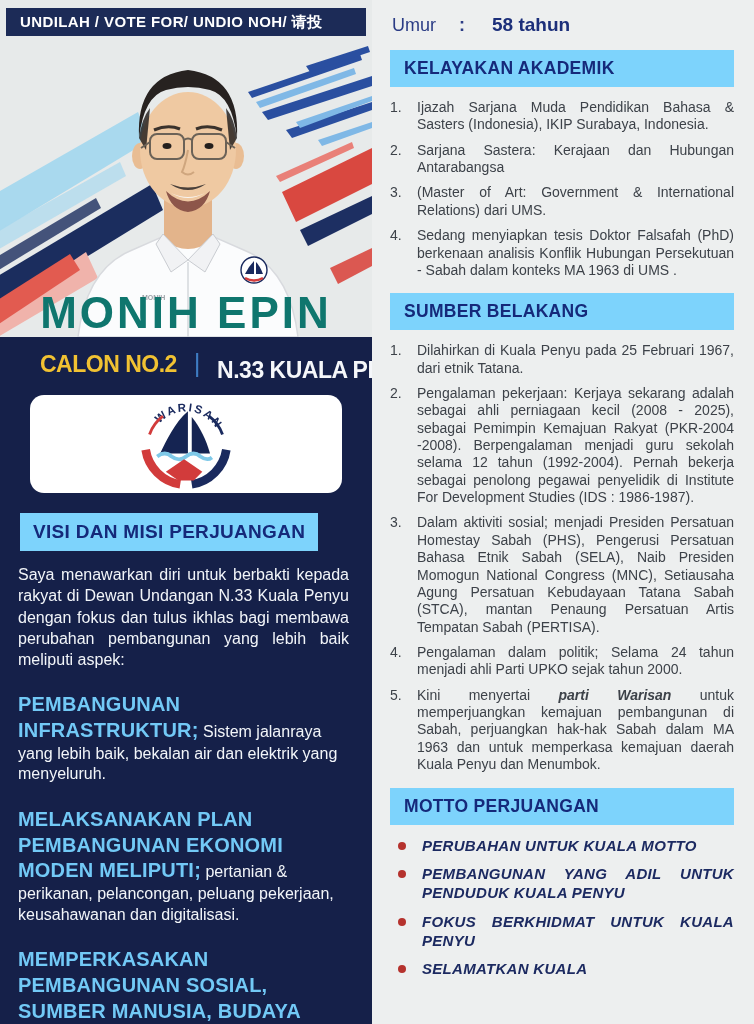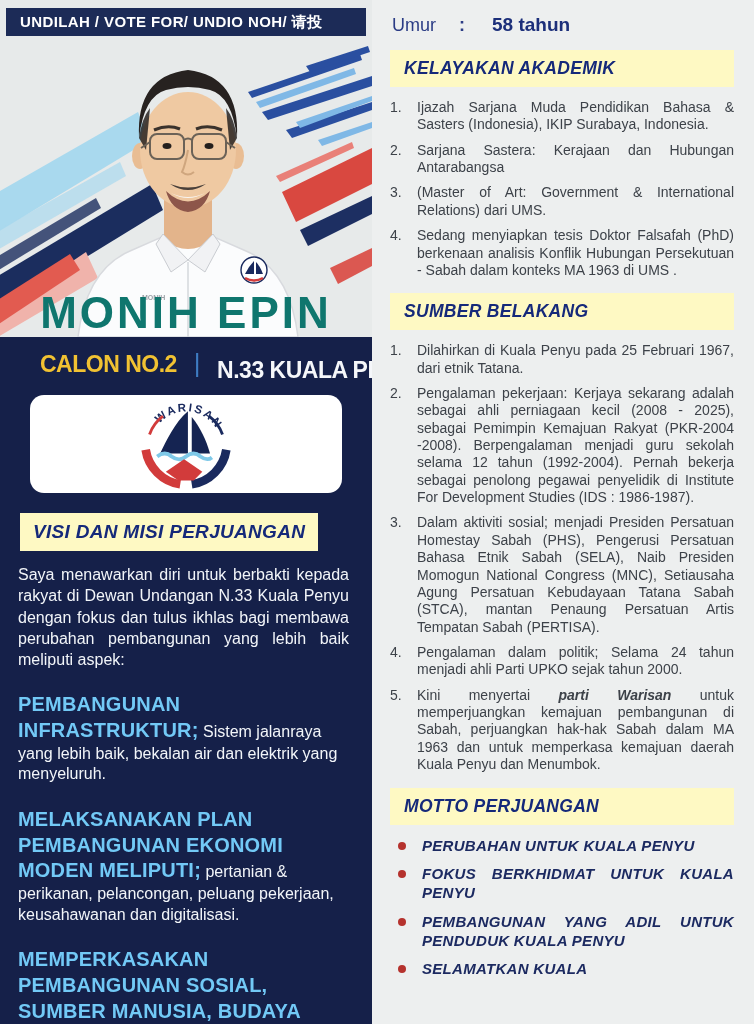--- a/index.html
+++ b/index.html
@@ -18,21 +18,21 @@
               font-size:44px; font-weight:700; letter-spacing:3px; color:#0f766e; line-height:1.1;
               white-space:nowrap; }
   .navy-body { flex:1; background:#152049; display:flex; flex-direction:column; }
   .calon-bar { height:55px; display:flex; align-items:center; justify-content:flex-start; gap:17px;
                font-weight:700; font-size:23px; letter-spacing:-.5px; white-space:nowrap;padding-left:40px; }
   .calon-no { color:#f1c232; }
   .calon-sep { color:#3e7cc2; font-weight:400; font-size:26px; transform:translateY(-1px); }
   .calon-seat { color:#f5f7fa;margin-top:12px; }
   .logo-box { margin:3px 30px 0 30px; height:98px; background:#ffffff; border-radius:14px;
               display:flex; align-items:center; justify-content:center; }
-  .sec-hdr { background:#fef9c3; color:#15297a; font-weight:700;font-style:italic; }
+  .sec-hdr { background:#7dd3fc; color:#15297a; font-weight:700; }
   .visi-hdr { margin:20px 20px 0 20px; width:max-content; max-width:330px;
               padding:8px 13px; font-size:19px; letter-spacing:.3px; }
   .vision { margin:13px 23px 0 18px; color:#f2f5f9; }
   .vision .intro { font-size:16px; line-height:1.33; text-align:justify; }
   .vision .block { margin-top:22px; font-size:16px; line-height:1.3; text-align:left; }
   .vision .block .head { color:#72c9f6; font-weight:700; font-size:20px; line-height:1.28; letter-spacing:.2px; }
   .vision .block .body { color:#f2f5f9; font-size:16px; line-height:1.3; }
 
   
   .right-col { flex:1; background:#edefef; padding:14px 20px 0 18px; }
@@ -237,27 +237,27 @@
         </li>
         <li>
           <span class="itxt"><span>Kini menyertai </span><span class="seg-bold">parti Warisan</span><span> untuk memperjuangkan kemajuan pembangunan di Sabah, perjuangkan hak-hak Sabah dalam MA 1963 dan untuk memperkasa kemajuan daerah Kuala Penyu dan Menumbok.</span></span>
         </li>
       </ol>
 
     <div class="sec-hdr right-hdr">MOTTO PERJUANGAN</div>
     <ul class="motto-list">
 
     <li>
-          <span class="itxt">PERUBAHAN UNTUK KUALA PENYU</span>
+          <span class="itxt">PERUBAHAN UNTUK KUALA MOTTO</span>
+        </li>
+        <li>
+          <span class="itxt">PEMBANGUNAN YANG ADIL UNTUK PENDUDUK KUALA PENYU</span>
         </li>
         <li>
           <span class="itxt">FOKUS BERKHIDMAT UNTUK KUALA PENYU</span>
-        </li>
-        <li>
-          <span class="itxt">PEMBANGUNAN YANG ADIL UNTUK PENDUDUK KUALA PENYU</span>
         </li>
         <li>
           <span class="itxt">SELAMATKAN KUALA</span>
         </li>
       </ul>
 
   </div>
 </div>
 
 </body></html>

